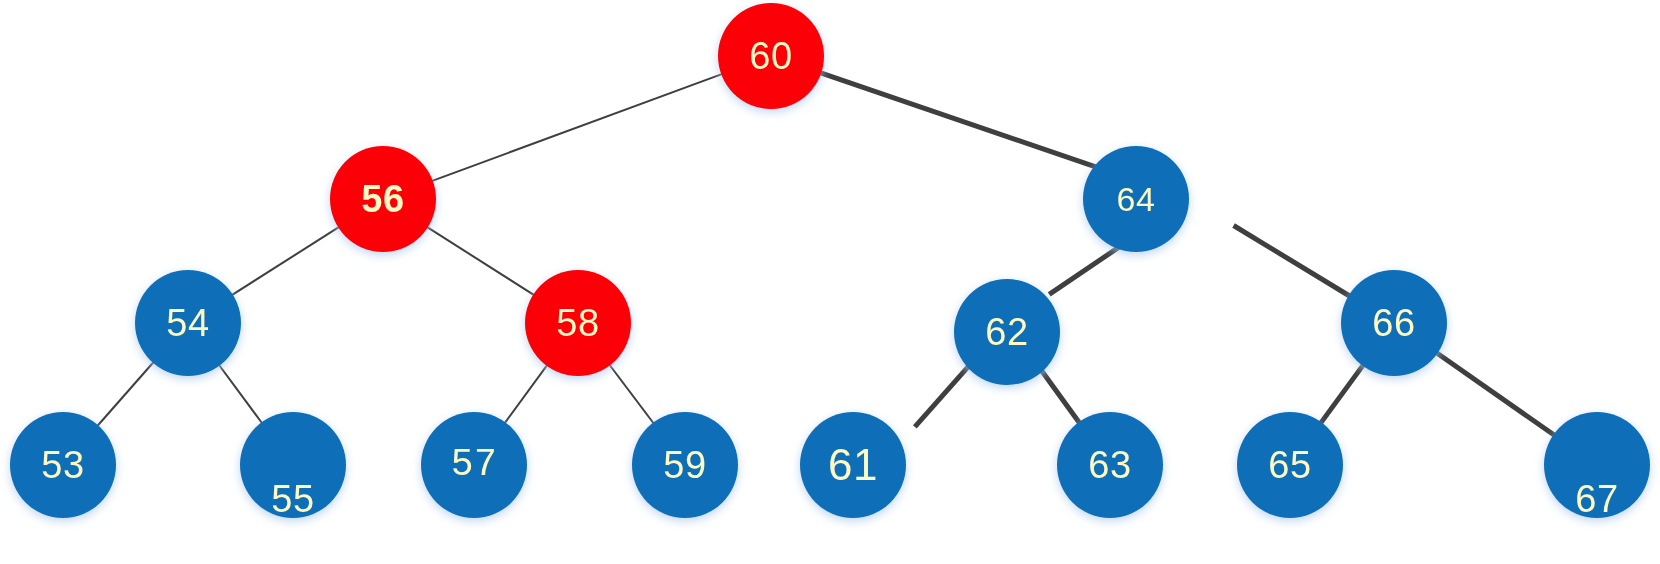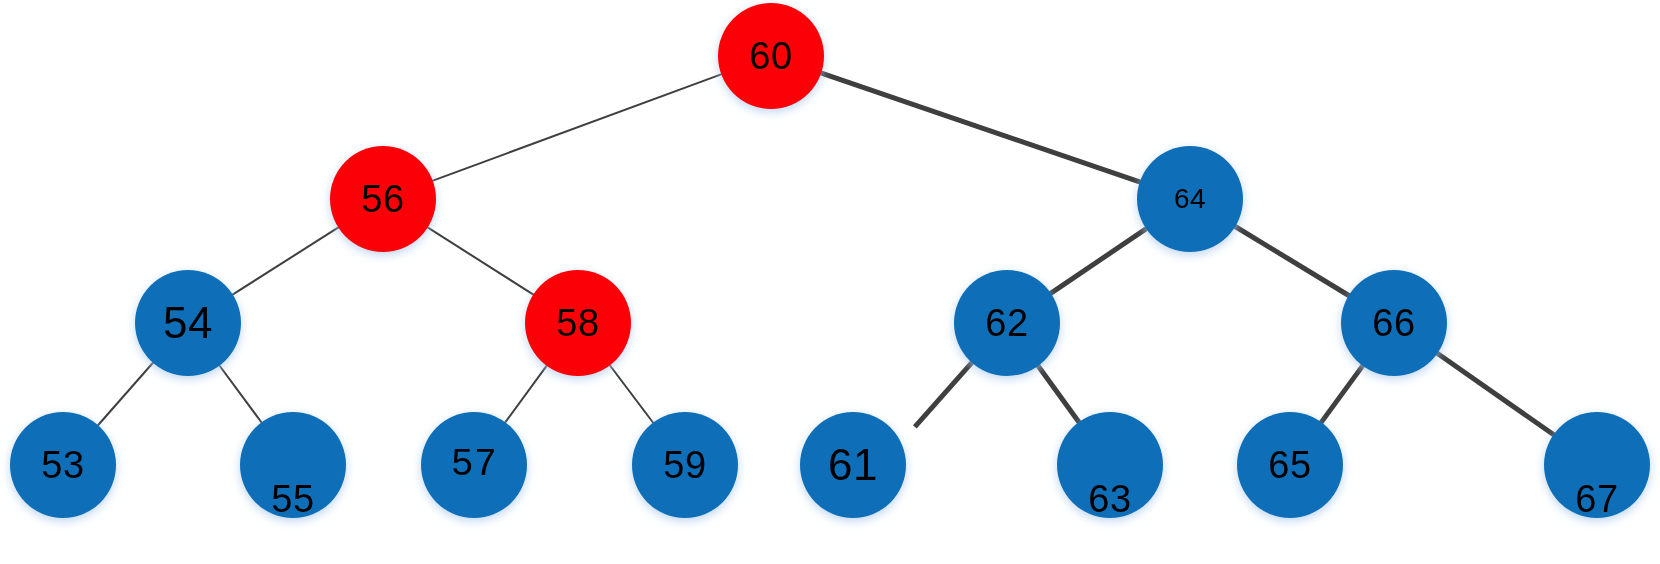--- a/index.html
+++ b/index.html
@@ -22,21 +22,21 @@
     width: 1660px;
     height: 564px;
   }
   .node {
     position: absolute;
     border-radius: 50%;
     display: flex;
     align-items: center;
     justify-content: center;
     box-sizing: border-box;
-    color: #000000;
+    color: #fef9c3;
     font-family: "Liberation Sans", sans-serif;
     font-weight: 400;
     letter-spacing: 0.5px;
     user-select: none;
   }
   .node.red {
     background: #fb0007;
     box-shadow: 0 3px 10px rgba(170, 200, 235, 0.75);
   }
   .node.blue {
@@ -65,54 +65,54 @@
       <line x1="608.6917108575578" y1="363.73105553059077" x2="654.3082891424422" y2="424.26894446940923" stroke="#3f3f3f" stroke-width="2" stroke-linecap="butt"></line>
       <line x1="973.150806146552" y1="361.1475041840446" x2="914.849193853448" y2="426.8524958159554" stroke="#3f3f3f" stroke-width="5" stroke-linecap="butt"></line>
       <line x1="1036.9448734728953" y1="364.2832236228264" x2="1080.0551265271047" y2="423.7167763771736" stroke="#3f3f3f" stroke-width="5" stroke-linecap="butt"></line>
       <line x1="1363.8655819631501" y1="364.1450707810835" x2="1320.1344180368499" y2="423.8549292189165" stroke="#3f3f3f" stroke-width="5" stroke-linecap="butt"></line>
       <line x1="1435.7904971494336" y1="352.2327615528057" x2="1555.2095028505664" y2="435.7672384471943" stroke="#3f3f3f" stroke-width="5" stroke-linecap="butt"></line>
     </svg>
   <div id="node-layer">
       <div class="node red" style="left: 718px; top: 3px; width: 106px; height: 106px; font-size: 38px;">
         <span class="node-label">60</span>
       </div>
-      <div class="node red" style="left: 330px; top: 146px; width: 106px; height: 106px; font-size: 38px;">
+      <div class="node red" style="left: 330px; top: 146px; width: 106px; height: 106px; font-size: 38px; font-weight: bold;">
         <span class="node-label">56</span>
       </div>
-      <div class="node blue" style="left: 1137px; top: 146px; width: 106px; height: 106px; font-size: 28px; align-items: center;">
+      <div class="node blue" style="left: 1083px; top: 146px; width: 106px; height: 106px; font-size: 34px; align-items: center;">
         <span class="node-label">64</span>
       </div>
-      <div class="node blue" style="left: 135px; top: 270px; width: 106px; height: 106px; font-size: 44px;">
+      <div class="node blue" style="left: 135px; top: 270px; width: 106px; height: 106px; font-size: 38px;">
         <span class="node-label">54</span>
       </div>
       <div class="node red" style="left: 525px; top: 270px; width: 106px; height: 106px; font-size: 38px;">
         <span class="node-label">58</span>
       </div>
-      <div class="node blue" style="left: 954px; top: 270px; width: 106px; height: 106px; font-size: 38px;">
+      <div class="node blue" style="left: 954px; top: 279px; width: 106px; height: 106px; font-size: 38px;">
         <span class="node-label">62</span>
       </div>
       <div class="node blue" style="left: 1341px; top: 270px; width: 106px; height: 106px; font-size: 38px; align-items: center;">
         <span class="node-label">66</span>
       </div>
       <div class="node blue" style="left: 10px; top: 412px; width: 106px; height: 106px; font-size: 38px;">
         <span class="node-label">53</span>
       </div>
       <div class="node blue" style="left: 240px; top: 412px; width: 106px; height: 106px; font-size: 38px; align-items: flex-end;">
         <span class="node-label">55</span>
       </div>
       <div class="node blue" style="left: 421px; top: 412px; width: 106px; height: 106px; font-size: 38px; font-family: Liberation Mono, monospace;">
         <span class="node-label">57</span>
       </div>
       <div class="node blue" style="left: 632px; top: 412px; width: 106px; height: 106px; font-size: 38px; text-align: right;">
         <span class="node-label">59</span>
       </div>
       <div class="node blue" style="left: 800px; top: 412px; width: 106px; height: 106px; font-size: 44px;">
         <span class="node-label">61</span>
       </div>
-      <div class="node blue" style="left: 1057px; top: 412px; width: 106px; height: 106px; font-size: 38px; align-items: flex-end;">
+      <div class="node blue" style="left: 1057px; top: 412px; width: 106px; height: 106px; font-size: 38px;">
         <span class="node-label">63</span>
       </div>
       <div class="node blue" style="left: 1237px; top: 412px; width: 106px; height: 106px; font-size: 38px;">
         <span class="node-label">65</span>
       </div>
       <div class="node blue" style="left: 1544px; top: 412px; width: 106px; height: 106px; font-size: 38px; align-items: flex-end;">
         <span class="node-label">67</span>
       </div>
     </div>
 </div>

